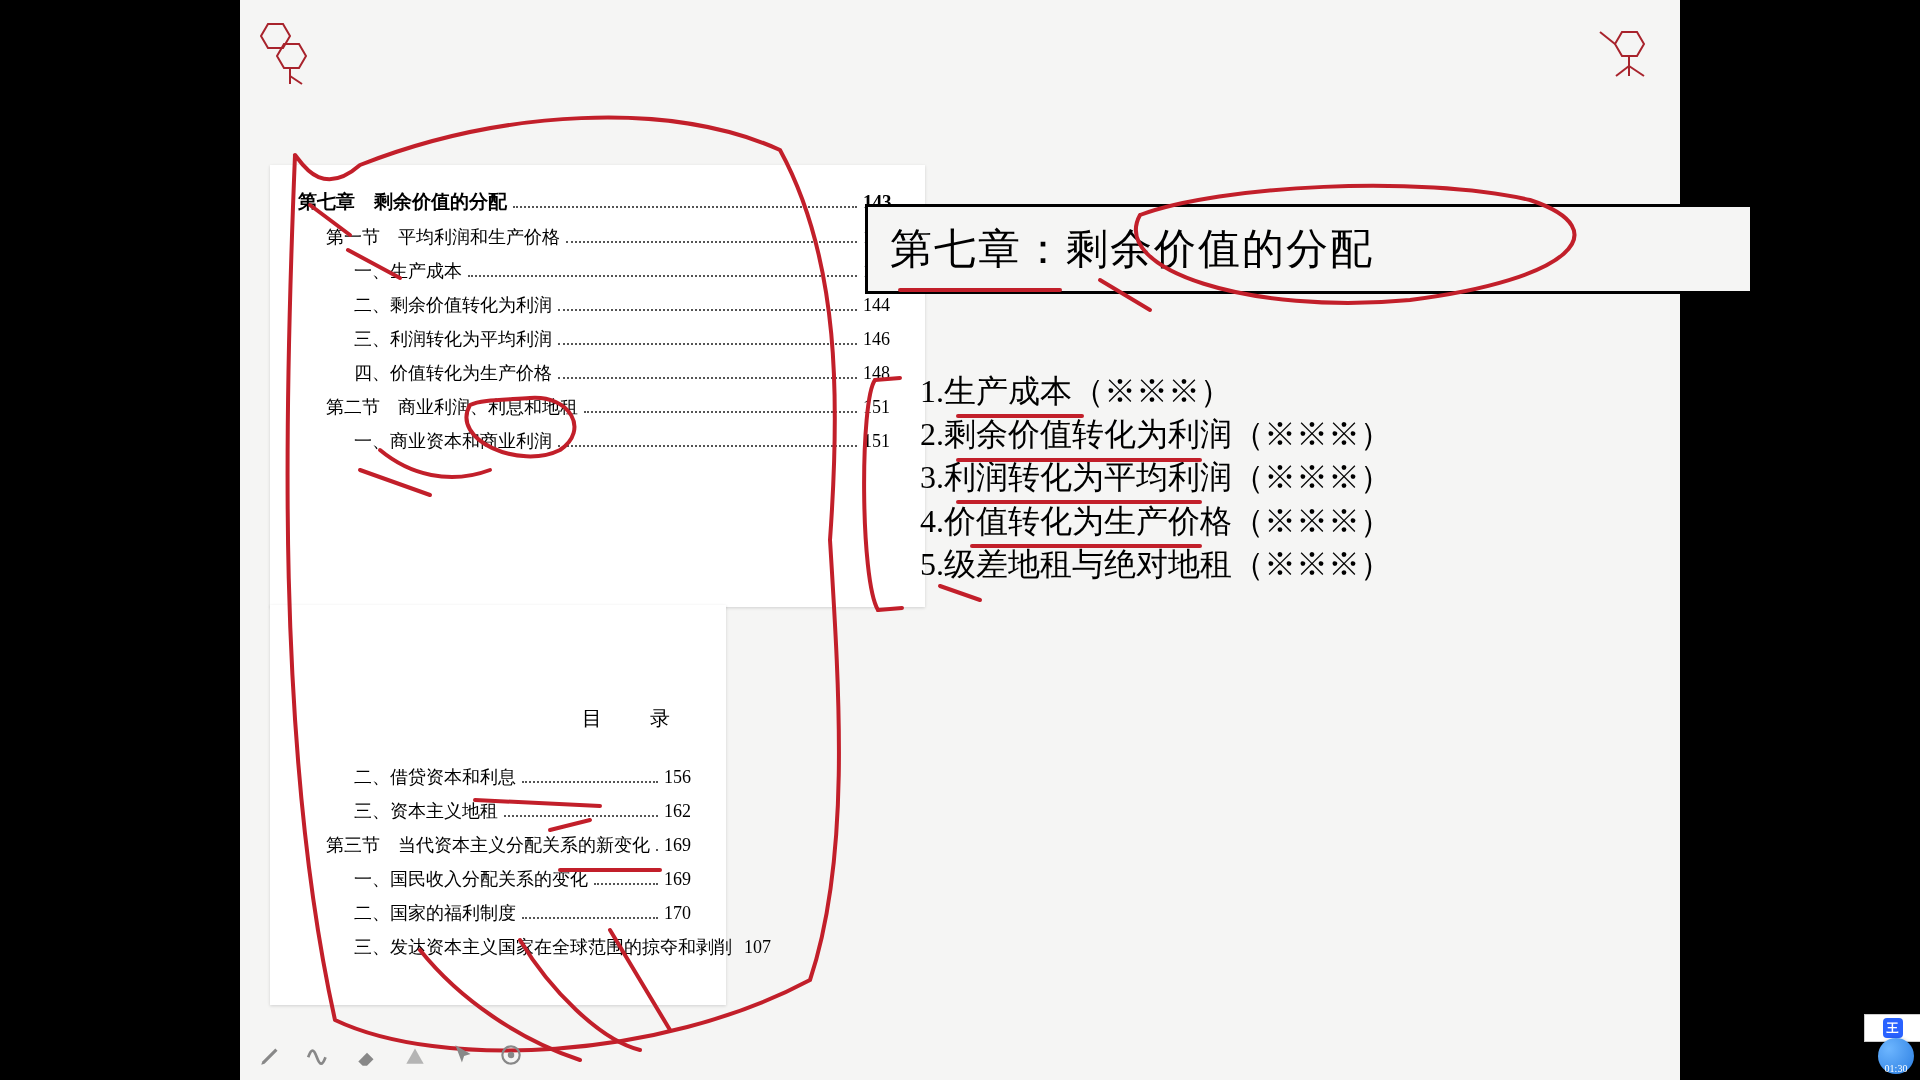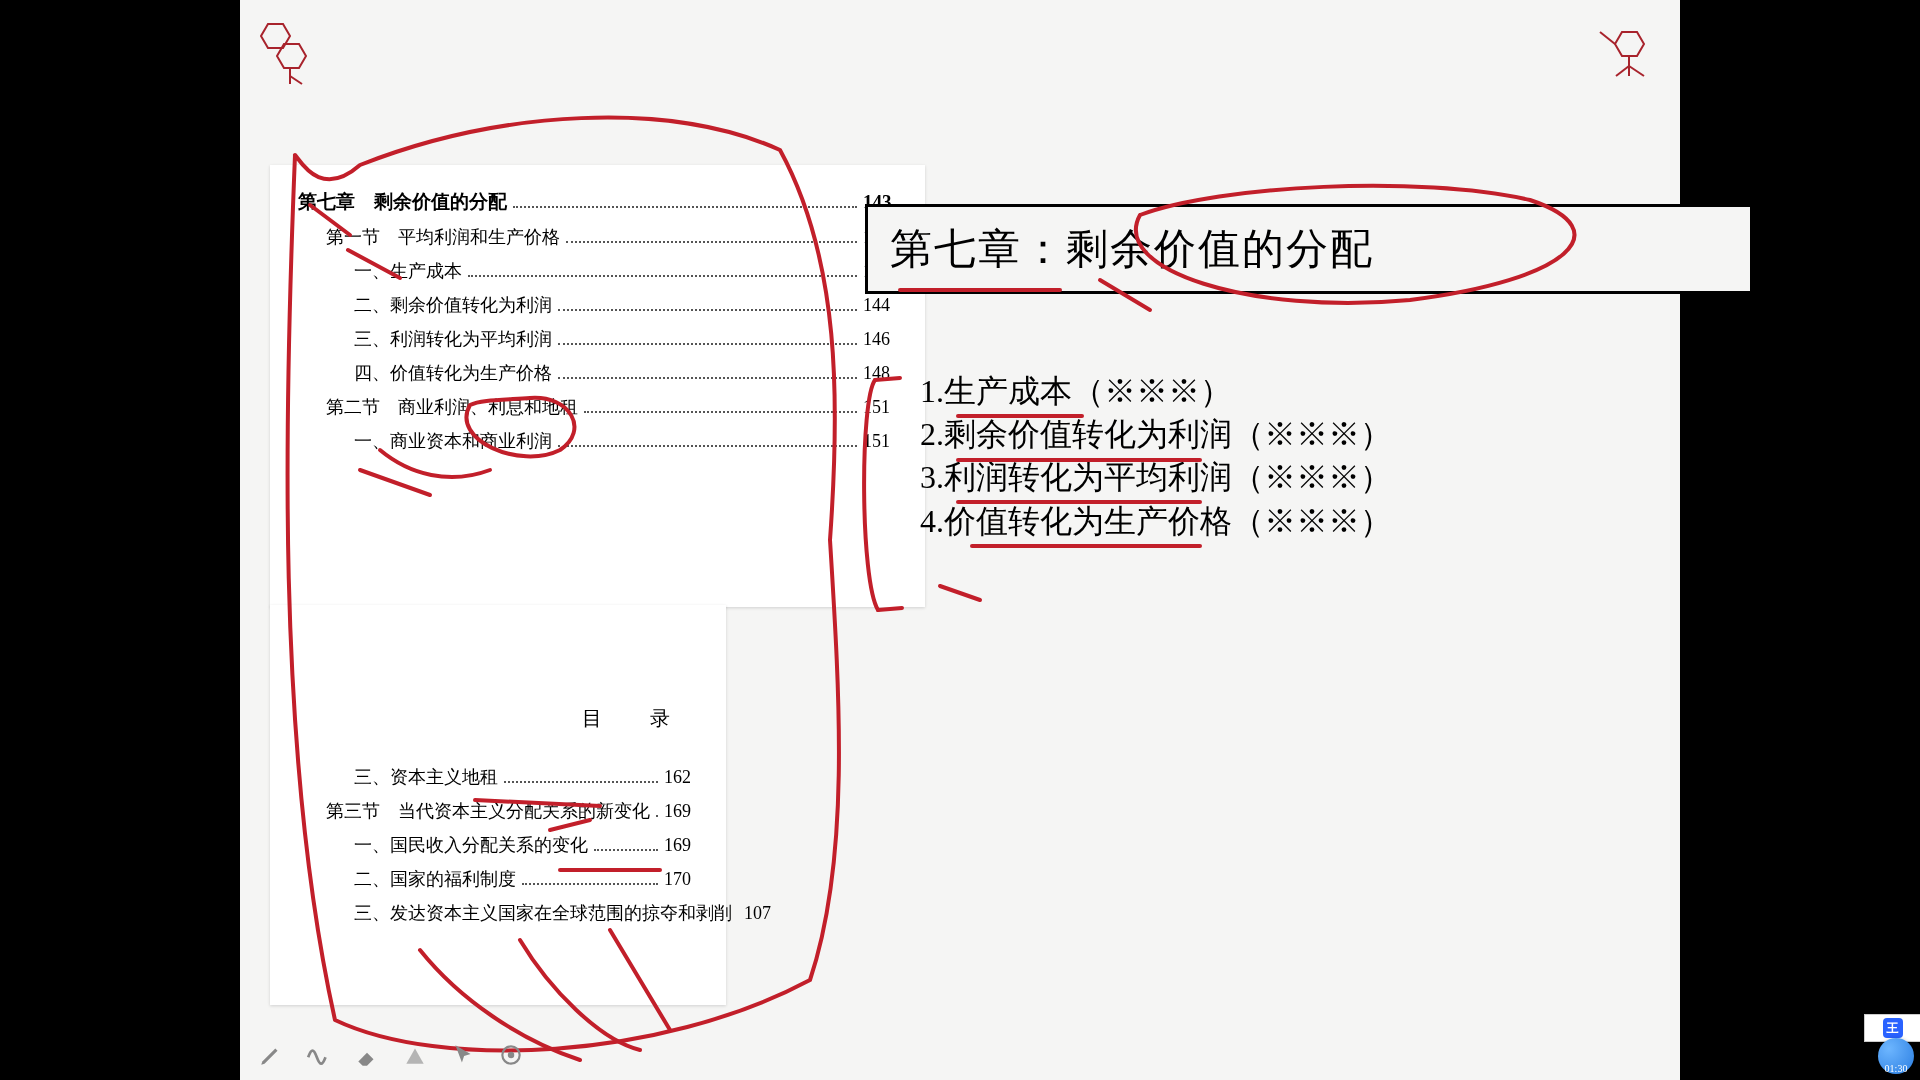--- a/index.html
+++ b/index.html
@@ -237,20 +237,25 @@
           </div>
         </div>
     </div>
   </div>
 
   <div class="toc-page bottom">
     <div class="mulu-label">目　录</div>
     <div class="toc-inner" style="padding-top:150px;">
       <div id="toc-bottom-rows">
           <div class="toc-item-row">
+            <span class="toc-label">二、借贷资本和利息</span>
+            <span class="toc-dots"></span>
+            <span class="toc-page-num">156</span>
+          </div>
+          <div class="toc-item-row">
             <span class="toc-label">三、资本主义地租</span>
             <span class="toc-dots"></span>
             <span class="toc-page-num">162</span>
           </div>
           <div class="toc-section-row">
             <span class="toc-label">第三节　当代资本主义分配关系的新变化</span>
             <span class="toc-dots"></span>
             <span class="toc-page-num">169</span>
           </div>
           <div class="toc-item-row">
@@ -274,20 +279,21 @@
 
   <div class="chapter-box">
     <span>第七章：剩余价值的分配</span>
   </div>
 
   <div class="outline">
     <div class="outline-item">1.生产成本（※※※）</div>
     <div class="outline-item">2.剩余价值转化为利润（※※※）</div>
     <div class="outline-item">3.利润转化为平均利润（※※※）</div>
     <div class="outline-item">4.价值转化为生产价格（※※※）</div>
+    <div class="outline-item">5.级差地租与绝对地租（※※※）</div>
   </div>
 
   <svg class="anno" viewBox="0 0 1440 1080">
     <g fill="none" stroke="#c21f2a" stroke-width="4" stroke-linecap="round" stroke-linejoin="round">
 
       <path d="M55 155 C 45 400, 35 750, 95 1020 C 200 1070, 420 1060, 570 980 C 610 860, 600 700, 590 540 C 600 400, 600 260, 540 150 C 430 100, 260 110, 120 165 C 80 200, 60 160, 55 155"></path>
 
       <path d="M70 205 L110 235"></path>
       <path d="M108 250 L160 278"></path>
 

